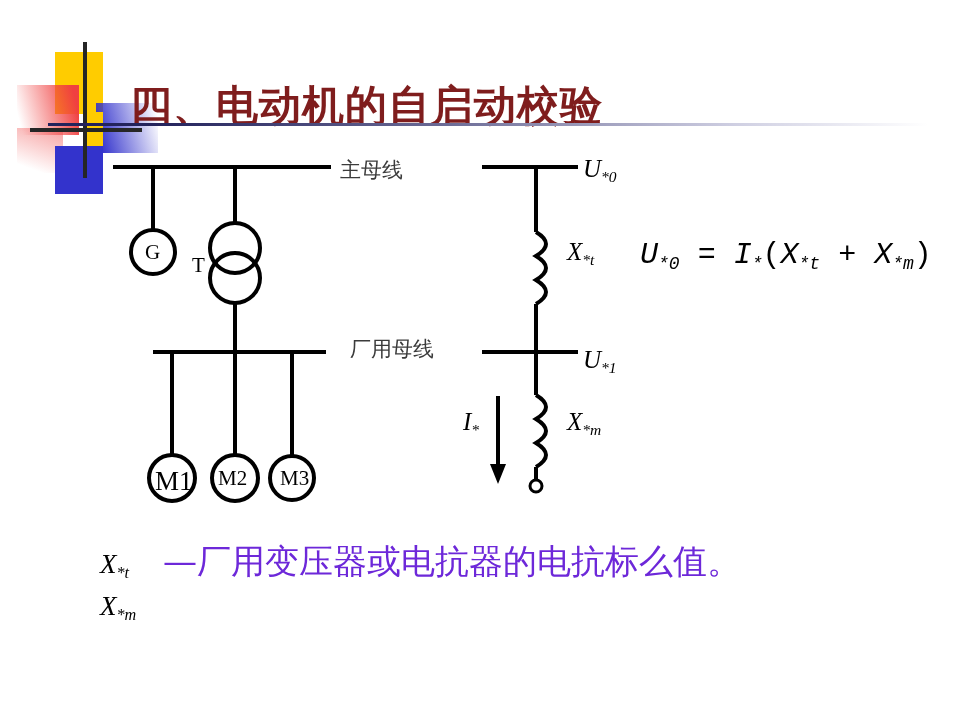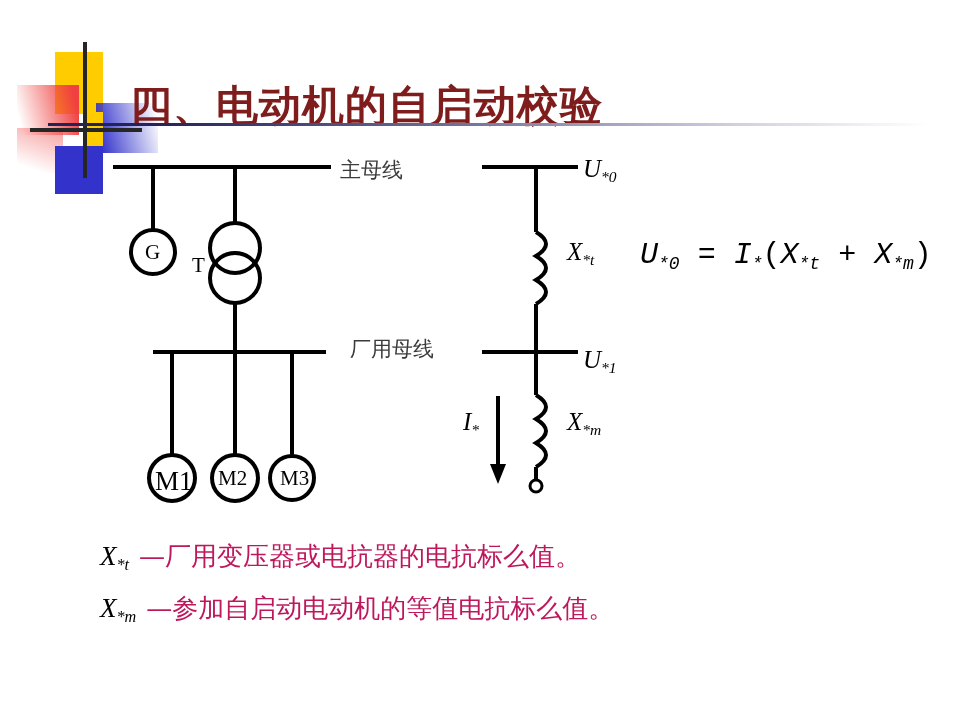--- a/index.html
+++ b/index.html
@@ -104,22 +104,23 @@
   .legend-sym {
     font-family: "Liberation Serif", "DejaVu Serif", serif;
     font-style: italic;
     font-size: 27px;
     color: #000;
     margin-right: 10px;
   }
   .legend-sym .sub { font-size: 0.6em; vertical-align: -0.33em; }
   .legend-txt {
     font-family: "DejaVu Serif", "Liberation Serif", serif;
-    font-size: 26px;
-    color: #be185d;
+    font-size: 34px;
+    color: #6d28d9;
+    margin-left: 24px;
   }
 
   
   #watermark {
     position: absolute;
     left: 744px; top: 652px;
     width: 210px; height: 56px;
   }
   #wm-text {
     position: absolute;
@@ -226,17 +227,16 @@
     <span class="op">+</span>
     <span>X</span><span class="sub">*m</span><span class="op">)</span>
   </div>
 
   <div class="legend-row" style="top:539px;">
     <span class="legend-sym"><span>X</span><span class="sub">*t</span></span>
     <span class="legend-txt">—厂用变压器或电抗器的电抗标么值。</span>
   </div>
   <div class="legend-row" style="top:591px;">
     <span class="legend-sym"><span>X</span><span class="sub">*m</span></span>
-    <span class="legend-txt">—参加自启动电动机的等值电抗标么值。</span>
   </div>
 
 
 </div>
 
 </body></html>

